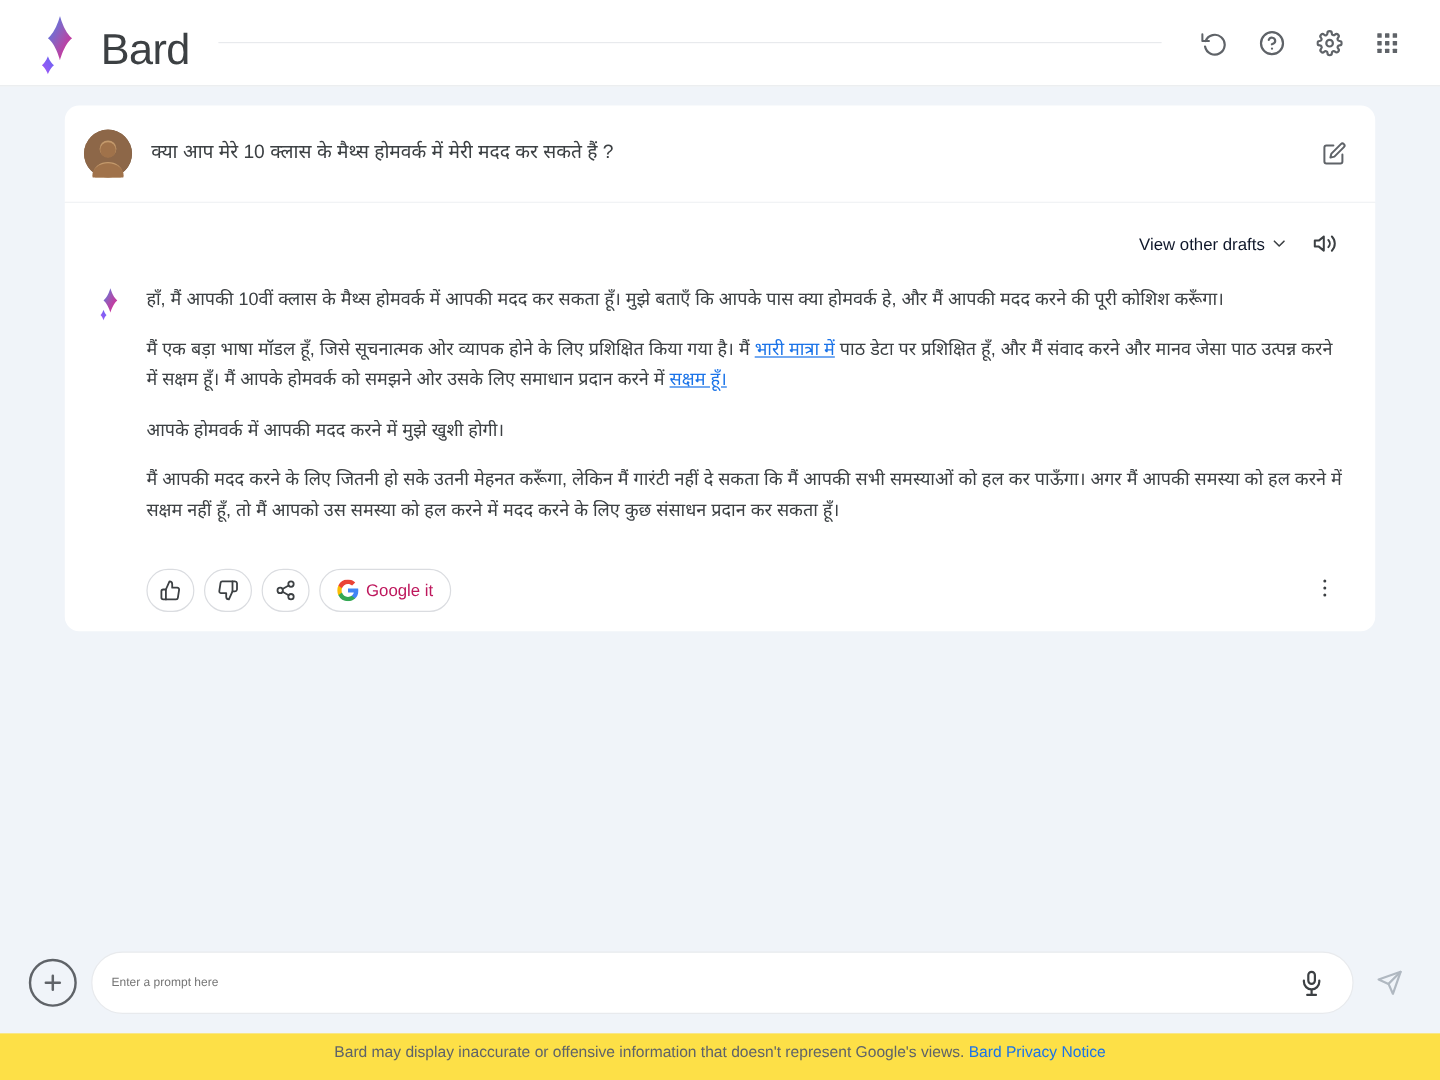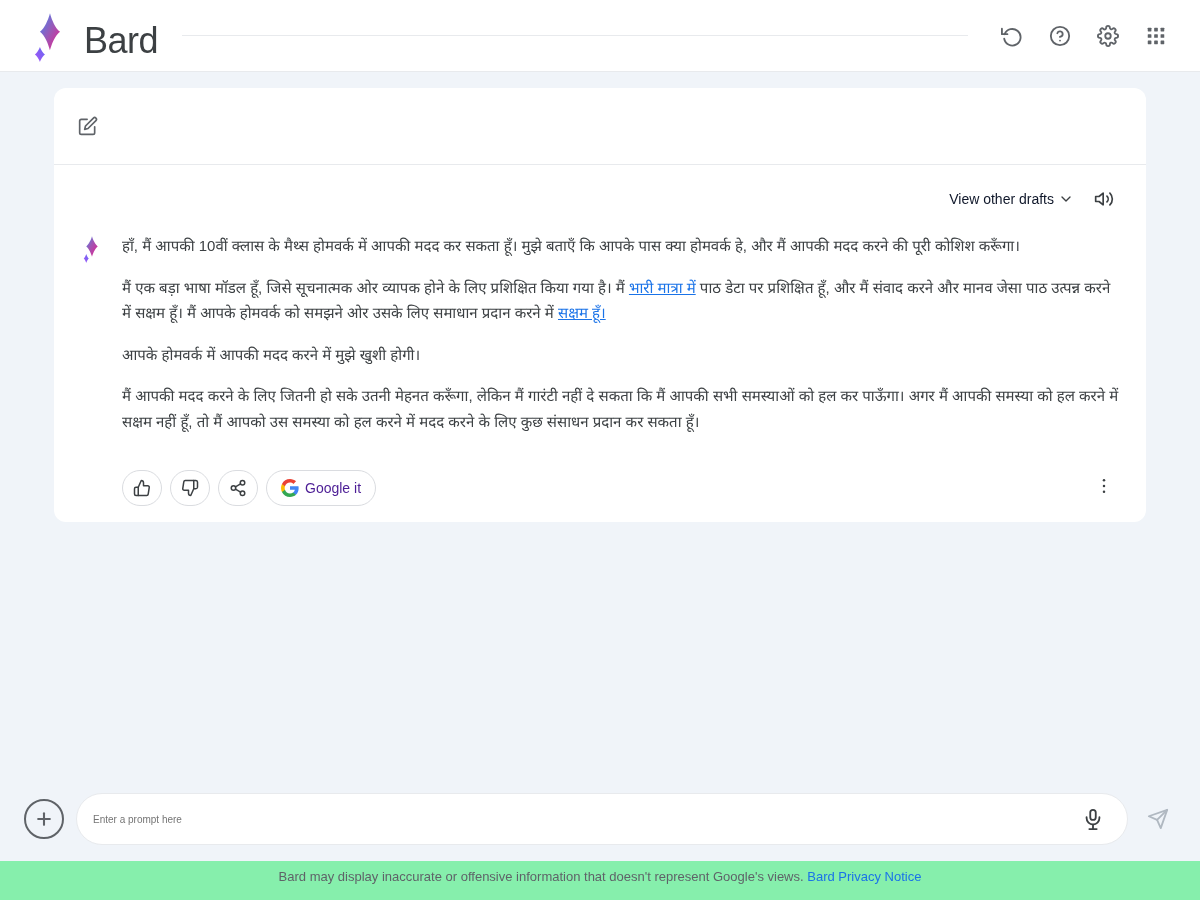--- a/index.html
+++ b/index.html
@@ -202,21 +202,21 @@
       display: flex;
       align-items: center;
       gap: 6px;
       height: 36px;
       border-radius: 18px;
       border: 1px solid #dadce0;
       background: #fff;
       cursor: pointer;
       padding: 0 14px;
       font-size: 14px;
-      color: #4c1d95;
+      color: #be185d;
     }
     .more-btn {
       width: 36px;
       height: 36px;
       border-radius: 50%;
       border: none;
       background: transparent;
       cursor: pointer;
       font-size: 18px;
       color: #3c4043;
@@ -287,21 +287,21 @@
       cursor: pointer;
       display: flex;
       align-items: center;
       justify-content: center;
       color: #b0b8c1;
       font-size: 20px;
     }
 
     
     .footer {
-      background: #86efac;
+      background: #fde047;
       text-align: center;
       padding: 8px 0 16px;
       font-size: 13px;
       color: #5f6368;
     }
     .footer a {
       color: #1a73e8;
       text-decoration: none;
     }
 
@@ -376,20 +376,34 @@
         <rect x="10" y="17" width="4" height="4" rx="0.5"></rect>
         <rect x="17" y="17" width="4" height="4" rx="0.5"></rect>
       </svg>
     </button>
   </div>
 </div>
 
 <div class="main-content">
 
   <div class="user-question-row">
+    <div class="user-question-left">
+
+      <div class="user-avatar-img">
+        <svg width="40" height="40" viewBox="0 0 40 40" xmlns="http://www.w3.org/2000/svg">
+          <circle cx="20" cy="20" r="20" fill="#8d6748"></circle>
+          <circle cx="20" cy="16" r="7" fill="#c49a6c"></circle>
+          <ellipse cx="20" cy="36" rx="12" ry="9" fill="#c49a6c"></ellipse>
+
+          <circle cx="20" cy="17" r="6.5" fill="#a0724a"></circle>
+          <ellipse cx="20" cy="38" rx="13" ry="10" fill="#a0724a"></ellipse>
+        </svg>
+      </div>
+      <span class="user-question-text">क्या आप मेरे 10 क्लास के मैथ्स होमवर्क में मेरी मदद कर सकते हैं ?</span>
+    </div>
     <button class="edit-icon-btn">
       <svg width="20" height="20" viewBox="0 0 24 24" fill="none" stroke="#5f6368" stroke-width="2" stroke-linecap="round" stroke-linejoin="round">
         <path d="M11 4H4a2 2 0 0 0-2 2v14a2 2 0 0 0 2 2h14a2 2 0 0 0 2-2v-7"></path>
         <path d="M18.5 2.5a2.121 2.121 0 0 1 3 3L12 15l-4 1 1-4 9.5-9.5z"></path>
       </svg>
     </button>
   </div>
 
   <div class="response-area">
 

